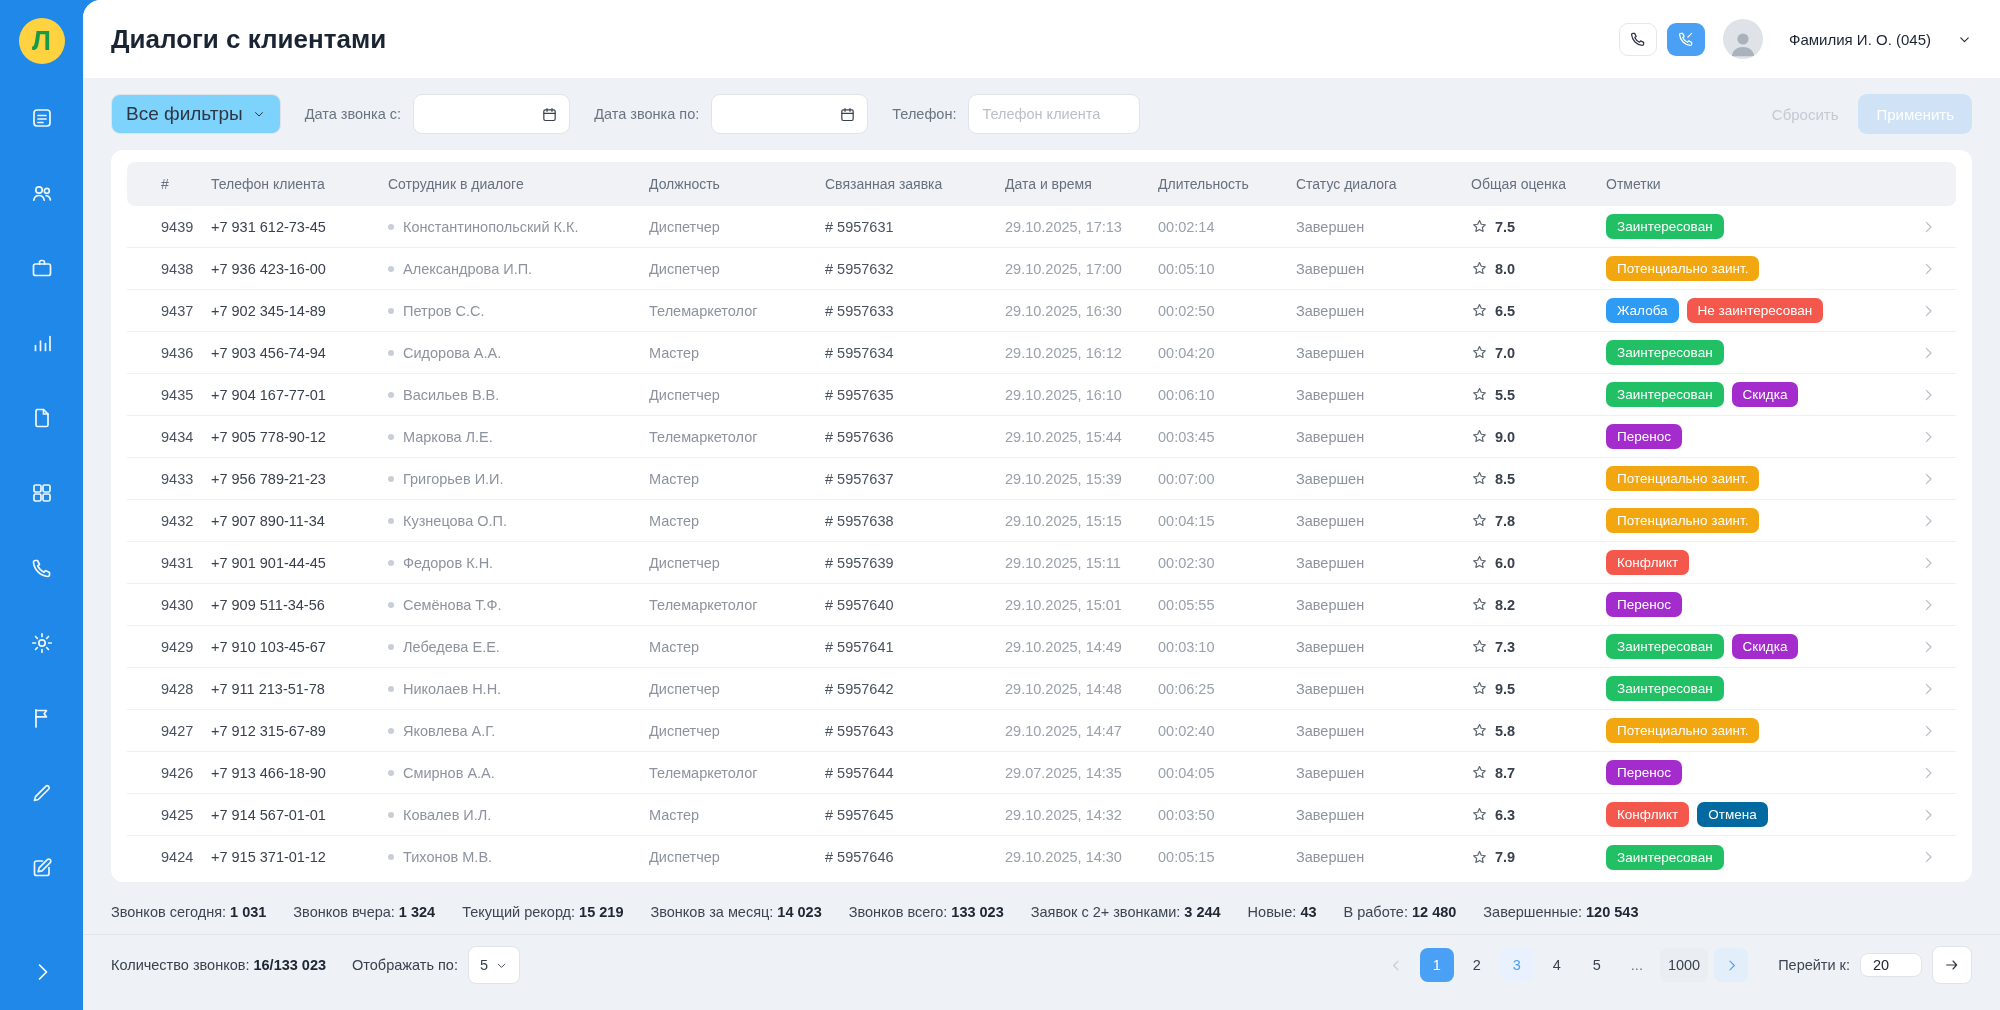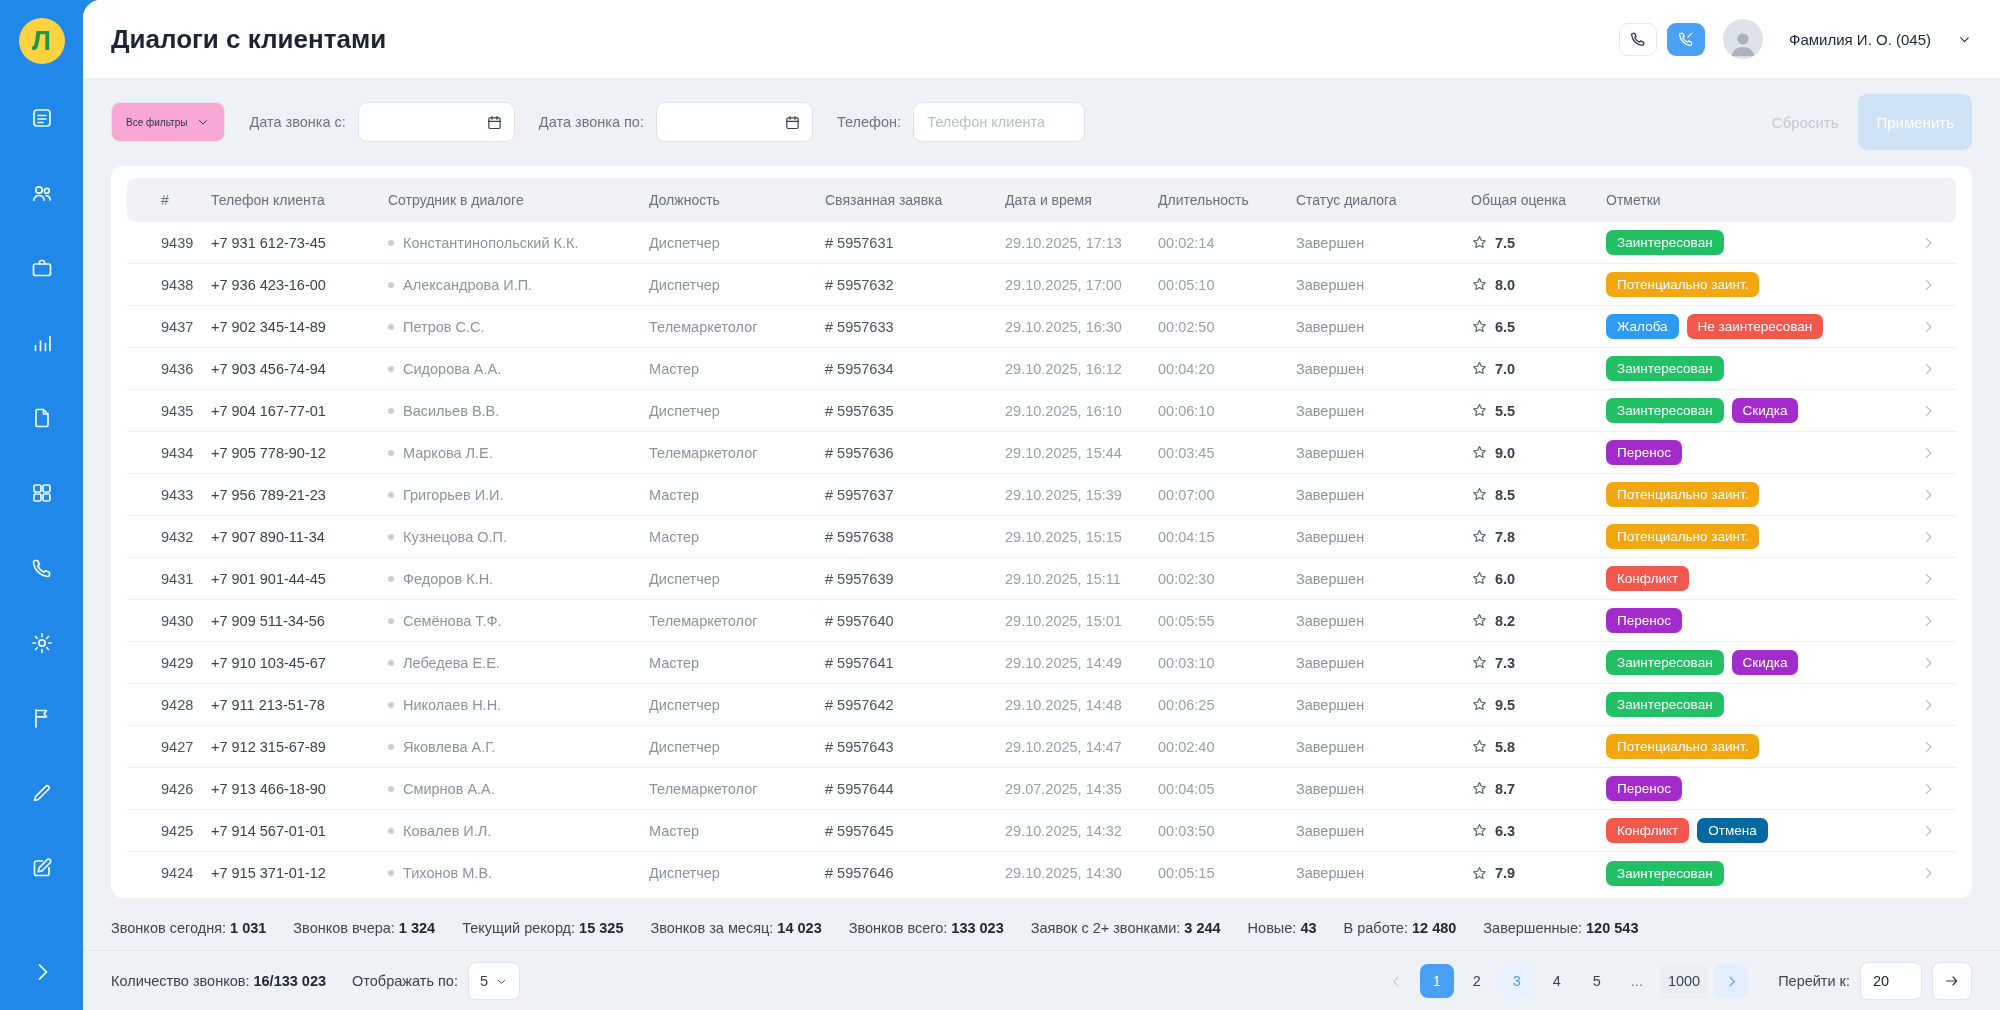--- a/index.html
+++ b/index.html
@@ -35,35 +35,35 @@
   .icon-btn.blue{background:#4aa0f4;color:#fff;}
   .user{display:flex;align-items:center;gap:26px;margin-left:8px;cursor:pointer;}
   .avatar{width:40px;height:40px;border-radius:50%;background:#dfe3e8;color:#aab2bc;
     display:flex;align-items:flex-end;justify-content:center;overflow:hidden;}
   .avatar svg{width:32px;height:32px;}
   .user-name{font-size:15px;color:#1b2432;white-space:nowrap;}
   .user .sm-chev svg{width:15px;height:15px;color:#1b2432;display:block;}
 
   
   .filterbar{display:flex;align-items:center;gap:12px;padding:16px 28px 14px;flex-shrink:0;}
-  .filter-btn{display:flex;align-items:center;gap:9px;background:#f9a8d4;border:1px solid #e0e4ea;
-    border-radius:9px;padding:0 14px;height:40px;font-size:10px;color:#2e3643;cursor:pointer;font-family:inherit;}
+  .filter-btn{display:flex;align-items:center;gap:9px;background:#7dd3fc;border:1px solid #e0e4ea;
+    border-radius:9px;padding:0 14px;height:40px;font-size:19px;color:#2e3643;cursor:pointer;font-family:inherit;}
   .filter-btn svg{width:14px;height:14px;}
   .flabel{font-size:14.5px;color:#6b7480;margin-left:12px;white-space:nowrap;}
   .finput{display:flex;align-items:center;gap:8px;background:#fff;border:1px solid #e0e4ea;
     border-radius:9px;height:40px;padding:0 11px;}
   .finput input{border:none;outline:none;font-size:14.5px;width:108px;font-family:inherit;color:#2e3643;background:transparent;}
   .finput.phone input{width:148px;}
   .finput input::placeholder{color:#b9bfc8;}
   .finput .cal{color:#39414e;cursor:pointer;display:flex;}
   .finput .cal svg{width:17px;height:17px;}
   .fspacer{flex:1;}
   .reset-btn{background:none;border:none;color:#c4cad2;font-size:15px;cursor:pointer;font-family:inherit;padding:10px 8px;}
   .apply-btn{background:#cfe2f6;border:none;color:#fff;font-size:15px;border-radius:9px;
-    padding:0 18px;height:56px;cursor:pointer;font-family:inherit;}
+    padding:0 18px;height:40px;cursor:pointer;font-family:inherit;}
 
   
   .card{background:#fff;border-radius:12px;margin:2px 28px 0;padding:12px 16px 4px;flex-shrink:0;}
   .grid{display:grid;grid-template-columns:84px 177px 261px 176px 180px 153px 138px 175px 135px 1fr 48px;
     align-items:center;}
   .thead{height:44px;background:#f0f2f6;border-radius:8px;color:#67707d;font-size:14px;}
   .th{white-space:nowrap;overflow:hidden;padding-right:8px;}
   .col-0{padding-left:34px;}
   .trow{height:42px;border-bottom:1px solid #eef1f4;font-size:14.5px;cursor:pointer;}
   .trow:last-child{border-bottom:none;}
@@ -101,21 +101,21 @@
     font-size:14.5px;color:#39414e;background:transparent;border:none;cursor:pointer;padding:0 8px;font-family:inherit;}
   .pg svg{width:15px;height:15px;}
   .pg.active{background:#4aa0f4;color:#fff;}
   .pg.soft{background:#e8f1fd;color:#4aa0f4;}
   .pg.box{background:#eaeef3;}
   .pg.ellipsis{cursor:default;color:#6b7480;}
   .nav-prev{color:#c4cad2;}
   .nav-next{background:#e3eefb;color:#4aa0f4;}
   .goto{display:flex;align-items:center;gap:10px;margin-left:20px;}
   .goto-label{color:#3d4552;}
-  .goto-input{width:62px;height:38px;border:1px solid #e0e4ea;border-radius:8px;font-size:14.5px;
+  .goto-input{width:62px;height:24px;border:1px solid #e0e4ea;border-radius:8px;font-size:14.5px;
     font-family:inherit;color:#202834;padding:0 12px;outline:none;background:#fff;}
   .goto-btn{width:40px;height:38px;border:1px solid #e0e4ea;border-radius:8px;background:#fff;
     color:#2e3643;display:flex;align-items:center;justify-content:center;cursor:pointer;}
   .goto-btn svg{width:16px;height:16px;}
 </style>
 </head>
 <body>
 
 <div class="app">
 
@@ -751,21 +751,21 @@
                 <path d="M9.5 5l7 7-7 7"></path>
               </svg>
             </div>
           </div>
         </div>
     </section>
 
     <div class="stats" id="stats">
         <div class="stat"><span>Звонков сегодня:</span><b>1 031</b></div>
         <div class="stat"><span>Звонков вчера:</span><b>1 324</b></div>
-        <div class="stat"><span>Текущий рекорд:</span><b>15 325</b></div>
+        <div class="stat"><span>Текущий рекорд:</span><b>15 219</b></div>
         <div class="stat"><span>Звонков за месяц:</span><b>14 023</b></div>
         <div class="stat"><span>Звонков всего:</span><b>133 023</b></div>
         <div class="stat"><span>Заявок с 2+ звонками:</span><b>3 244</b></div>
         <div class="stat"><span>Новые:</span><b>43</b></div>
         <div class="stat"><span>В работе:</span><b>12 480</b></div>
         <div class="stat"><span>Завершенные:</span><b>120 543</b></div>
       </div>
 
     <div class="pagebar">
       <div class="pcount">

